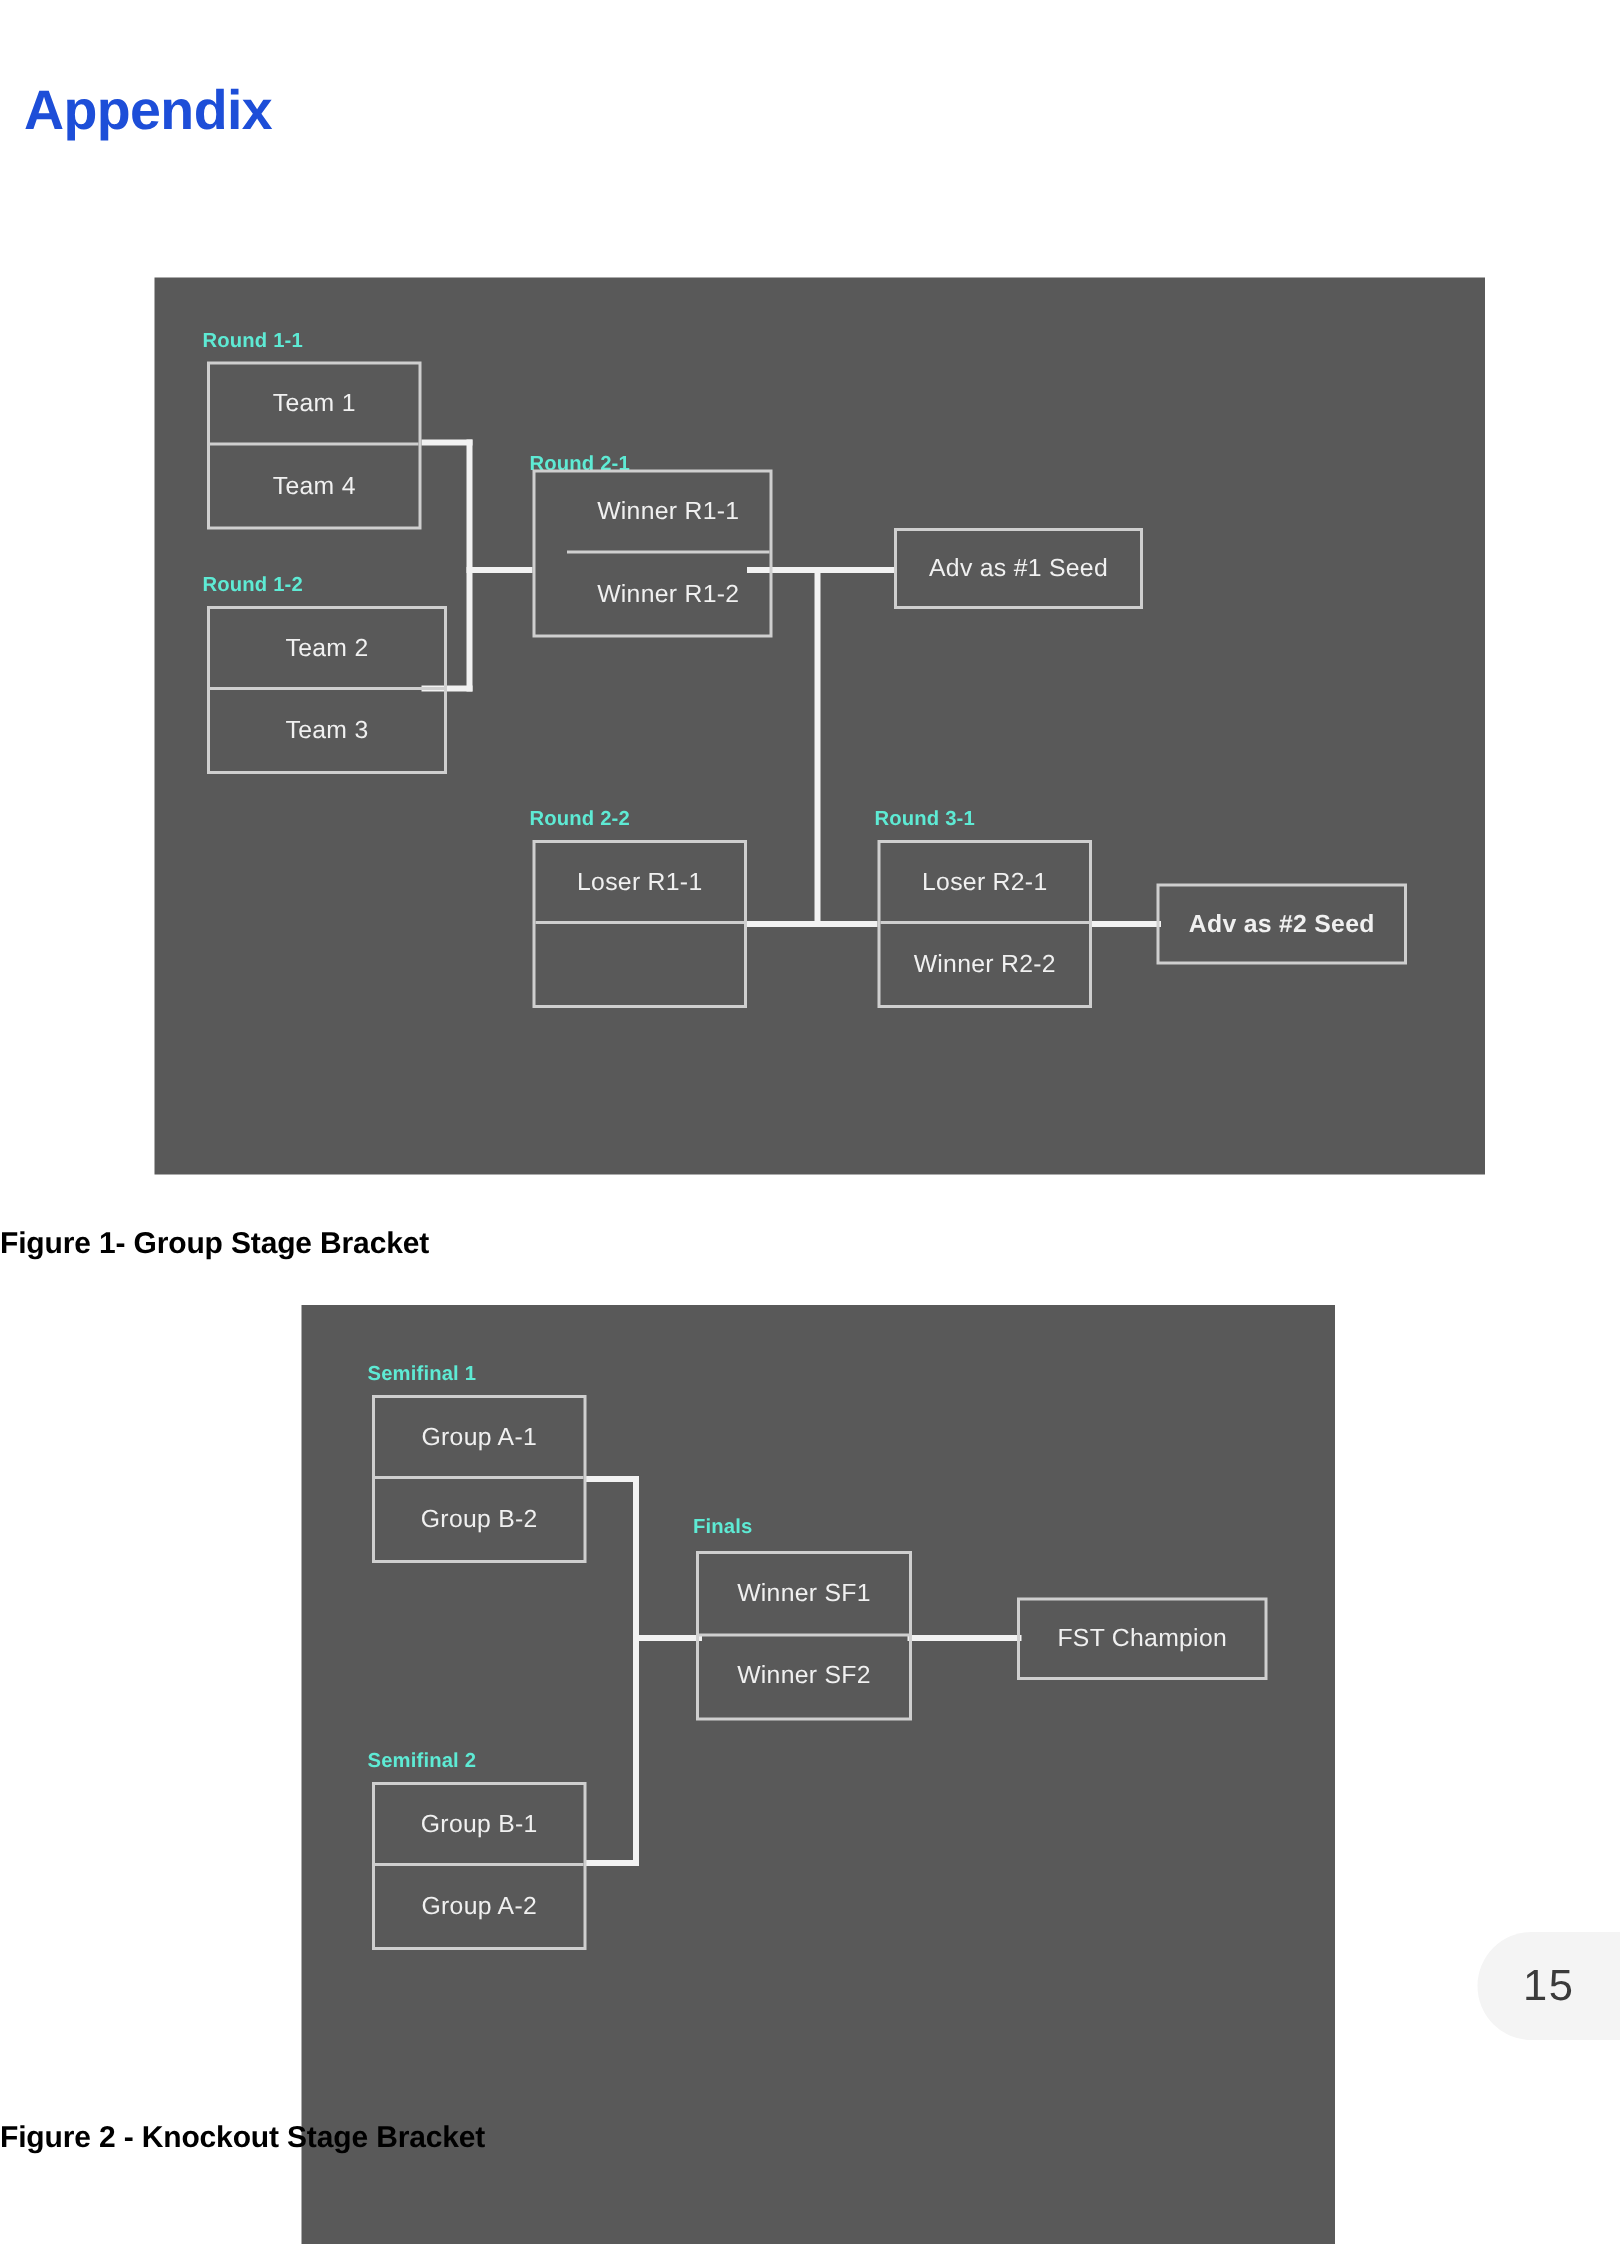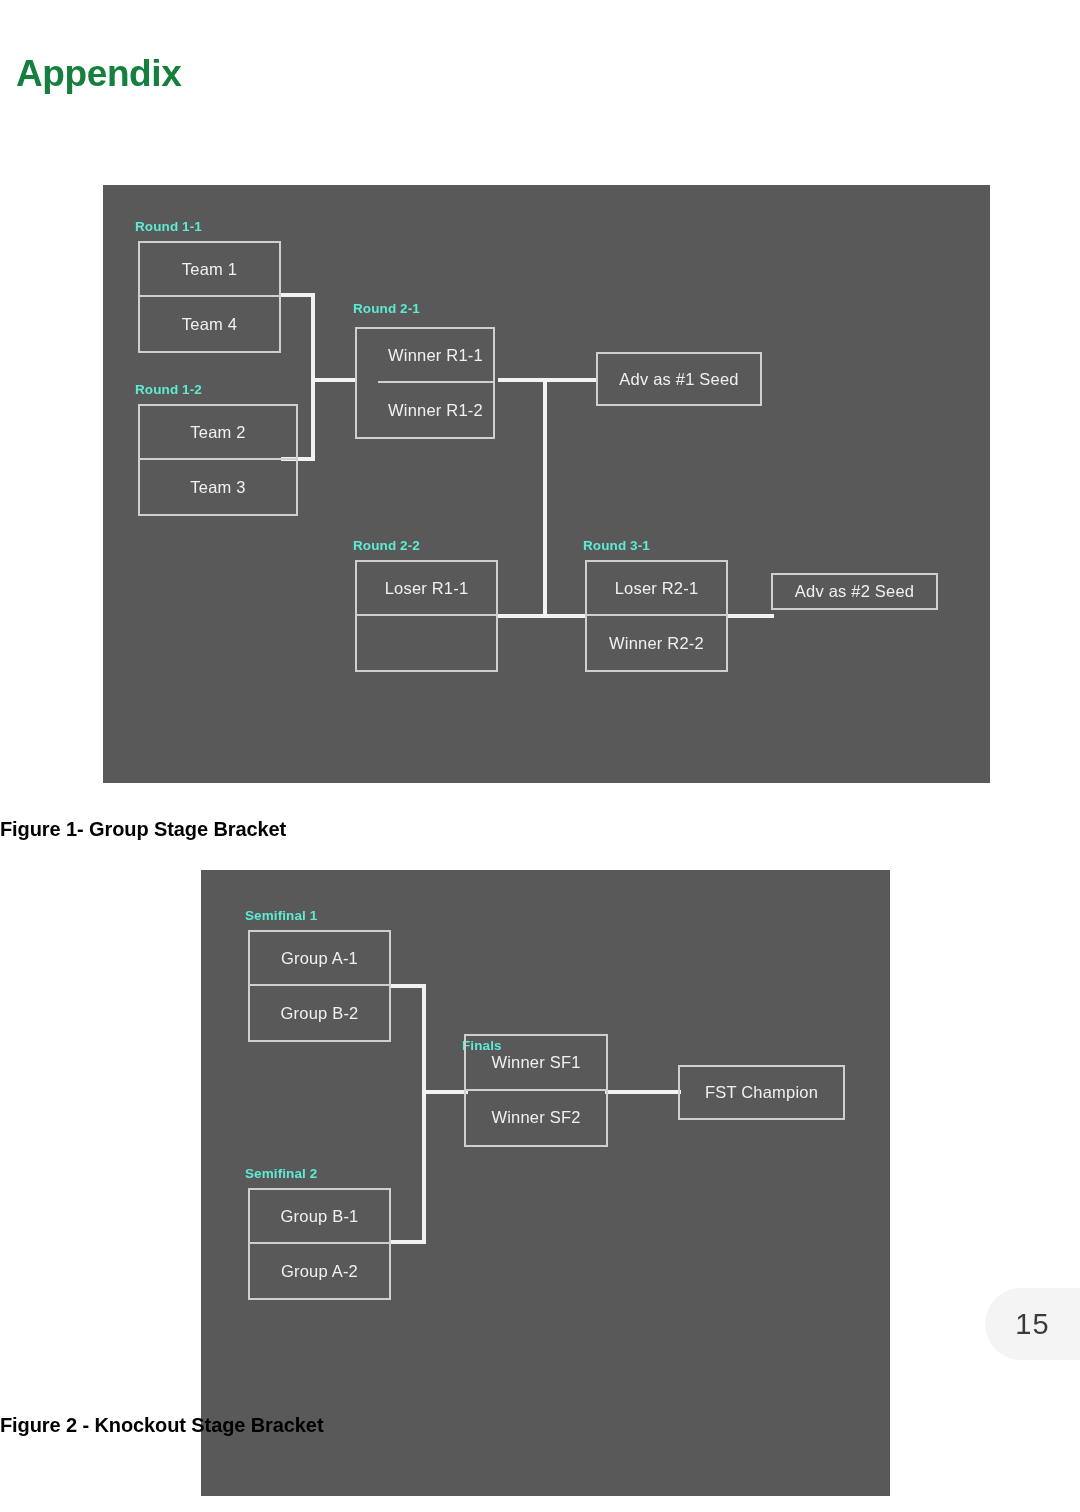--- a/index.html
+++ b/index.html
@@ -18,21 +18,21 @@
   }
 
   
   #page-title {
     position: absolute;
     left: 16px;
     top: 52px;
     font-size: 37px;
     font-weight: bold;
     letter-spacing: -0.4px;
-    color: #15803d;
+    color: #1d4ed8;
     line-height: 1.2;
     text-align: right;
   }
 
   
   .bracket-panel {
     position: absolute;
     background: #595959;
   }
   #bracket-panel-1 { left: 103px; top: 185px;  width: 887px; height: 598px; }
@@ -144,39 +144,39 @@
     <div class="match-slot bottom">Team 4</div>
   </div>
 
   <div class="round-label" style="left:32px; top:197px;">Round 1-2</div>
   <div class="match-box" style="left:35px; top:219px; width:160px; height:112px;">
     <div class="match-slot top">Team 2</div>
     <div class="match-slot bottom">Team 3</div>
   </div>
 
   <div class="round-label" style="left:250px; top:116px;">Round 2-1</div>
-  <div class="match-box" style="left:252px; top:142px; width:140px; height:112px;padding-left:21px;">
+  <div class="match-box" style="left:252px; top:128px; width:160px; height:112px;padding-left:21px;">
     <div class="match-slot top">Winner R1-1</div>
     <div class="match-slot bottom">Winner R1-2</div>
   </div>
 
   <div class="result-box" style="left:493px; top:167px; width:166px; height:54px;">Adv as #1 Seed</div>
 
   <div class="round-label" style="left:250px; top:353px;">Round 2-2</div>
   <div class="match-box" style="left:252px; top:375px; width:143px; height:112px;">
     <div class="match-slot top">Loser R1-1</div>
   </div>
 
   <div class="round-label" style="left:480px; top:353px;">Round 3-1</div>
   <div class="match-box" style="left:482px; top:375px; width:143px; height:112px;">
     <div class="match-slot top">Loser R2-1</div>
     <div class="match-slot bottom">Winner R2-2</div>
   </div>
 
-  <div class="result-box" style="left:668px; top:388px; width:167px; height:37px;">Adv as #2 Seed</div>
+  <div class="result-box" style="left:668px; top:404px; width:167px; height:54px;font-weight:bold;">Adv as #2 Seed</div>
 </div>
 
 <div id="figure-caption-1" class="figure-caption">Figure 1- Group Stage Bracket</div>
 
 <div id="bracket-panel-2" class="bracket-panel">
 
   <div class="conn" style="left:189px; top:114px; width:36px; height:4px;"></div>
   <div class="conn" style="left:221px; top:114px; width:4px;  height:260px;"></div>
   <div class="conn" style="left:189px; top:370px; width:36px; height:4px;"></div>
   <div class="conn" style="left:221px; top:220px; width:46px; height:4px;"></div>
@@ -188,21 +188,21 @@
     <div class="match-slot top">Group A-1</div>
     <div class="match-slot bottom">Group B-2</div>
   </div>
 
   <div class="round-label" style="left:44px; top:296px;">Semifinal 2</div>
   <div class="match-box" style="left:47px; top:318px; width:143px; height:112px;">
     <div class="match-slot top">Group B-1</div>
     <div class="match-slot bottom">Group A-2</div>
   </div>
 
-  <div class="round-label" style="left:261px; top:140px;margin-top:28px;">Finals</div>
+  <div class="round-label" style="left:261px; top:140px;">Finals</div>
   <div class="match-box" style="left:263px; top:164px; width:144px; height:113px;">
     <div class="match-slot top">Winner SF1</div>
     <div class="match-slot bottom">Winner SF2</div>
   </div>
 
   <div class="result-box" style="left:477px; top:195px; width:167px; height:55px;">FST Champion</div>
 </div>
 
 <div id="figure-caption-2" class="figure-caption">Figure 2 - Knockout Stage Bracket</div>
 

